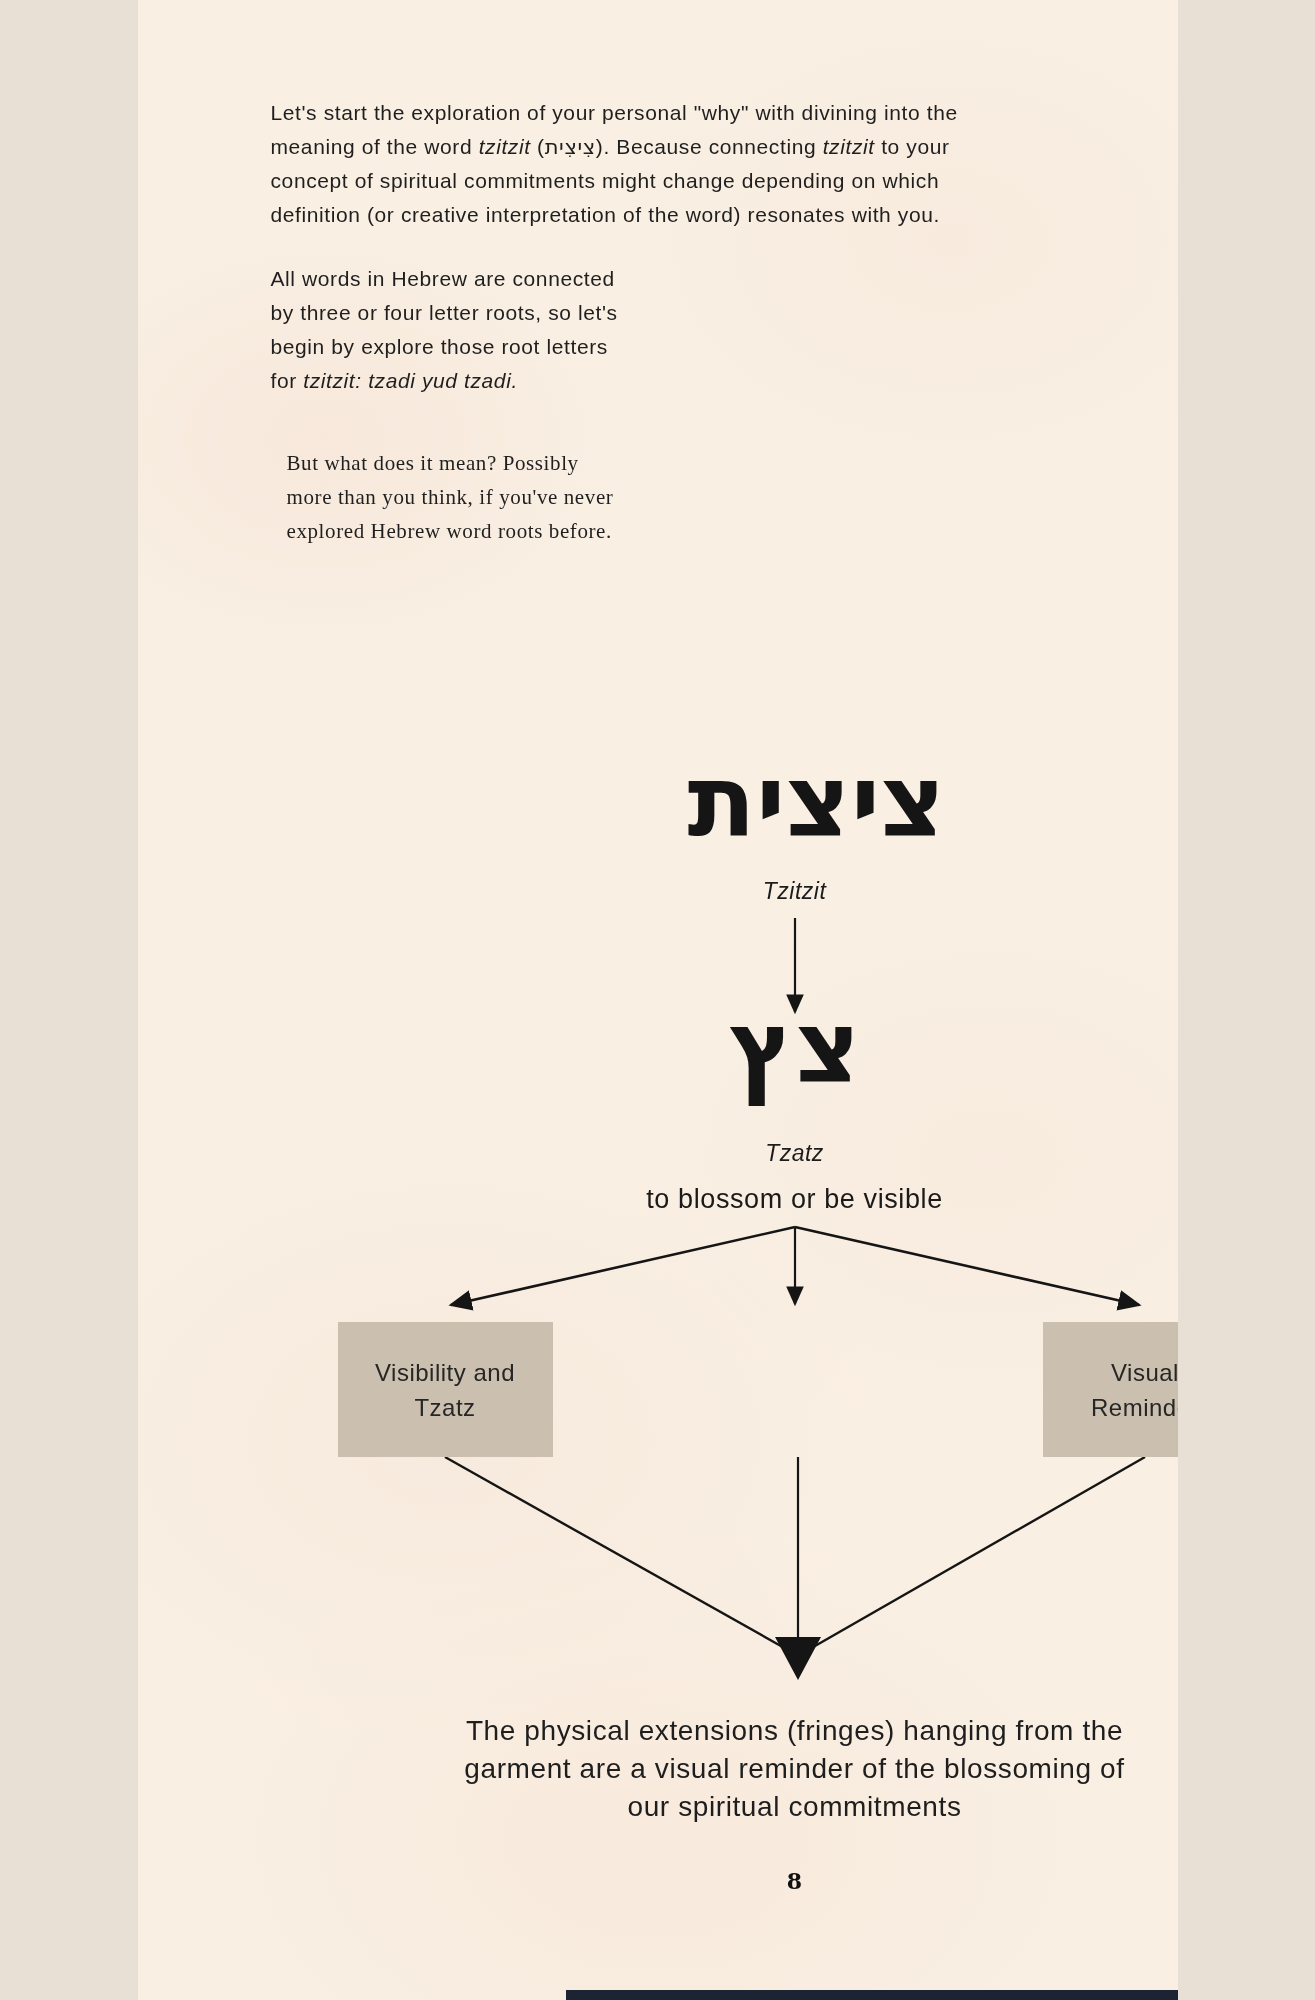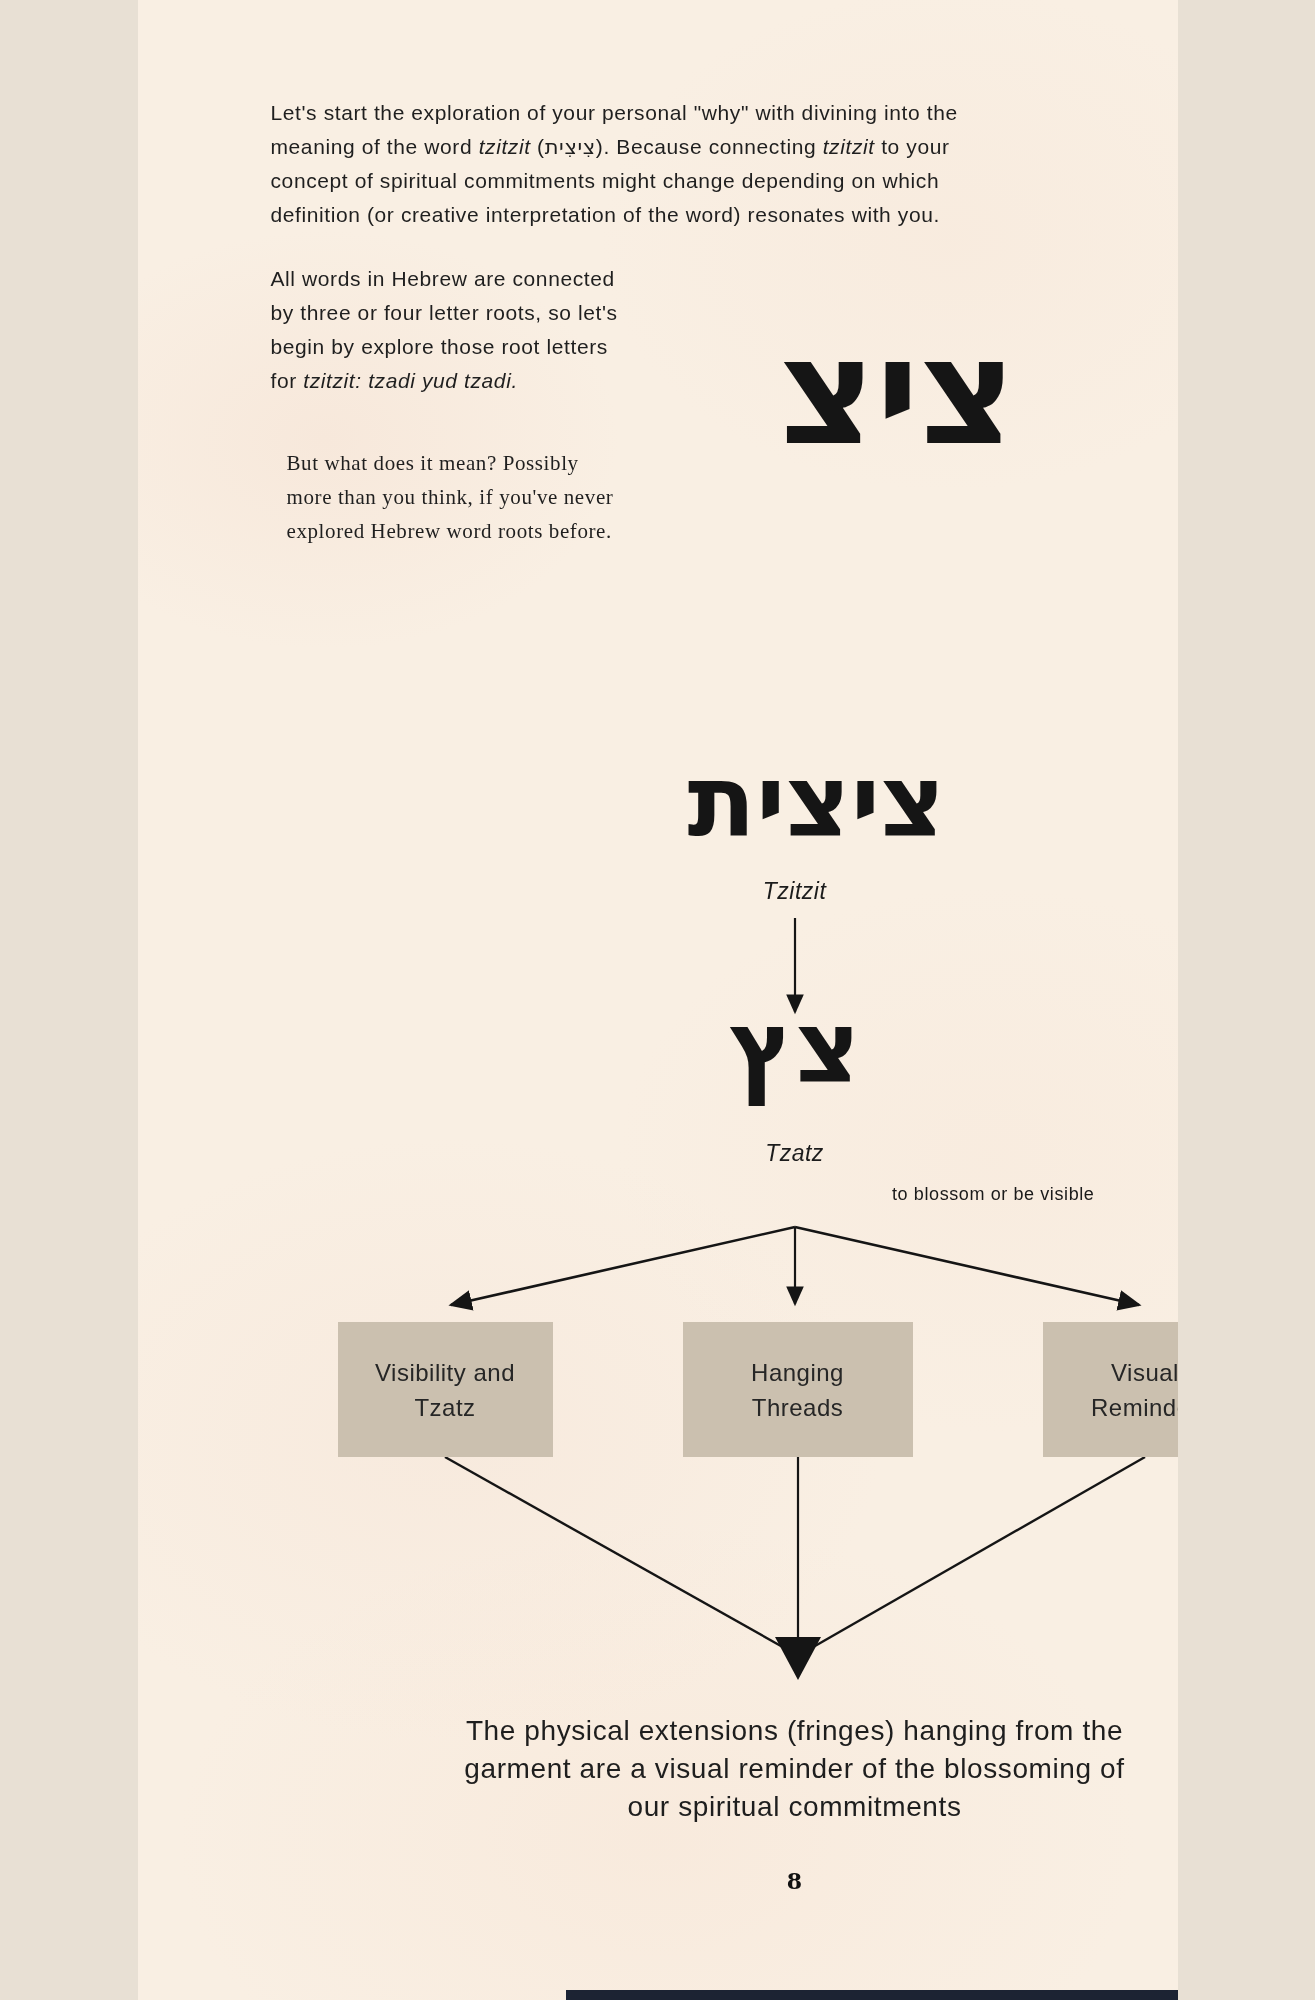--- a/index.html
+++ b/index.html
@@ -40,23 +40,23 @@
     line-height:1;
   }
   .diagram-label{
     font-style:italic;
     font-size:23px;
     letter-spacing:.5px;
     text-align:center;
     color:#1c1c1c;
   }
   .meaning-text{
-    font-size:18px;
+    font-size:27px;
     letter-spacing:.6px;
-    text-align:right;
+    text-align:center;
     color:#1a1a1a;
   }
   .concept-box{
     position:absolute;
     top:1322px;height:135px;
     display:flex;align-items:center;justify-content:center;
     text-align:center;
     font-size:24px;line-height:35px;letter-spacing:.5px;
     color:#262626;
     white-space:pre-line;
@@ -85,21 +85,20 @@
 
   <p class="abs body-text" style="left:133px;top:262px;width:430px;margin:0;"><span>All words in Hebrew are connected
 by three or four letter roots, so let's
 begin by explore those root letters
 for </span><span class="italic">tzitzit: tzadi yud tzadi.</span></p>
 
   <p class="abs body-text" style="left:133px;top:430px;width:430px;margin:16px;font-family:Liberation Serif, serif;">But what does it mean? Possibly
 more than you think, if you've never
 explored Hebrew word roots before.</p>
 
-  <div class="abs hebrew-display" style="left:600px;top:318px;width:320px;font-size:148px;">ציצ</div>
 
   <div class="abs hebrew-display" style="left:479px;top:752px;width:400px;font-size:100px;">ציצית</div>
   <div class="abs diagram-label" style="left:457px;top:878px;width:400px;">Tzitzit</div>
 
   <div class="abs hebrew-display" style="left:457px;top:998px;width:400px;font-size:100px;">צץ</div>
   <div class="abs diagram-label" style="left:457px;top:1140px;width:400px;">Tzatz</div>
 
   <div class="abs meaning-text" style="left:357px;top:1184px;width:600px;">to blossom or be visible</div>
 
   <svg class="abs" style="left:0;top:0;" width="1315" height="2000" viewBox="0 0 1315 2000">
@@ -120,22 +119,20 @@
     <g>
       <line x1="307" y1="1457" x2="650" y2="1650" stroke="#151515" stroke-width="2.4"></line>
       <line x1="660" y1="1457" x2="660" y2="1645" stroke="#151515" stroke-width="2.2"></line>
       <line x1="1007" y1="1457" x2="670" y2="1650" stroke="#151515" stroke-width="2.4"></line>
       <polygon points="637,1637 683,1637 660,1680" fill="#151515"></polygon>
     </g>
   </svg>
 
   <div class="concept-box" style="left:200px;width:215px;background:#cbc0af;">Visibility and
 Tzatz</div>
-  <div class="concept-box" style="left:545px;width:230px;background:#cbc0af;">Hanging
-Threads</div>
   <div class="concept-box" style="left:905px;width:205px;background:#cbc0af;">Visual
 Reminder</div>
 
   <div class="abs conclusion" style="left:307px;top:1712px;width:700px;">The physical extensions (fringes) hanging from the
 garment are a visual reminder of the blossoming of
 our spiritual commitments</div>
 
   <div class="abs page-number" style="left:607px;top:1868px;width:100px;">8</div>
 
   <div class="abs" style="left:428px;right:0;bottom:0;height:10px;background:#1c2333;"></div>

